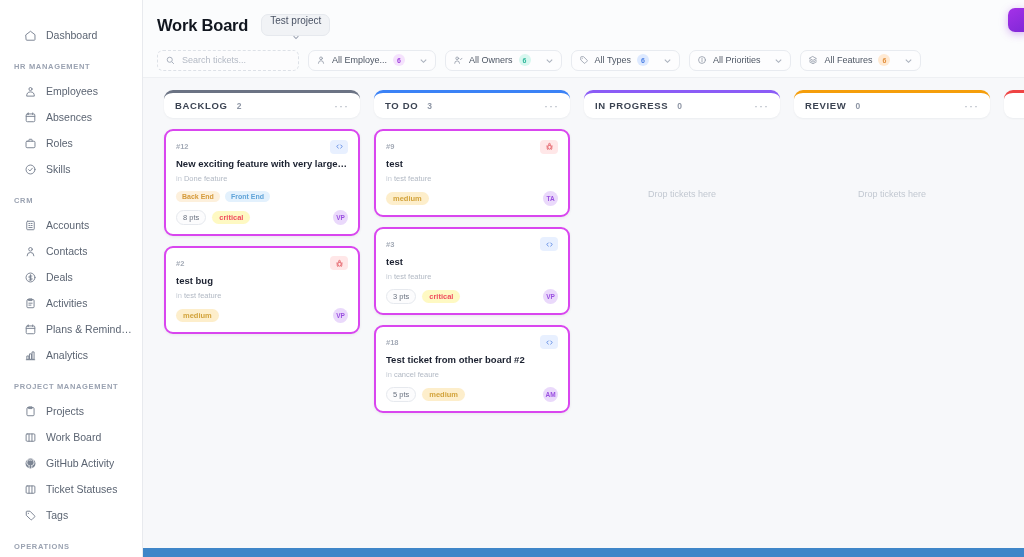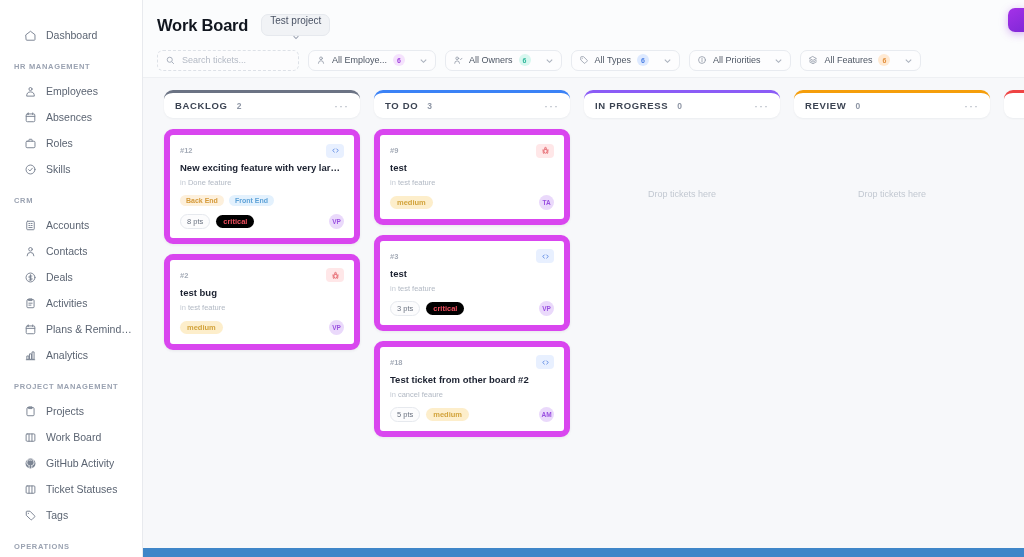--- a/index.html
+++ b/index.html
@@ -102,21 +102,21 @@
 
   .col-body { padding-top: 11px; display: flex; flex-direction: column; gap: 10px; min-height: 180px; }
   .dropzone {
     margin-top: 60px; text-align: center; font-size: 9px; color: #c2c8d1;
     user-select: none;
   }
 
   .card {
     background: #ffffff; border-radius: 9px; padding: 9px 10px 9px;
     box-shadow: 0 1px 3px rgba(25,35,60,.07); cursor: grab;
-    border: 6px solid #d946ef;
+    border: 2px solid #d946ef;
   }
   .card-top { display: flex; align-items: center; height: 13px; }
   .card-id { font-size: 7.5px; color: #a3aab6; font-weight: 600; }
   .badge-ico {
     margin-left: auto; width: 18px; height: 14px; border-radius: 4px;
     display: flex; align-items: center; justify-content: center;
   }
   .badge-ico svg { width: 9px; height: 9px; display: block; }
   .badge-feature { background: #e8f0ff; color: #4f7fe0; }
   .badge-bug { background: #ffe7e8; color: #e2545c; }
@@ -132,21 +132,21 @@
     white-space: nowrap;
   }
   .tag-backend { background: #fdf0dc; color: #d59a3a; }
   .tag-frontend { background: #e3f1fd; color: #5fa3d8; }
   .meta-row { display: flex; align-items: center; gap: 6px; margin-top: 8px; }
   .pts {
     font-size: 7.5px; color: #6a7280; border: 1px solid #e6e9ee; border-radius: 8px;
     padding: 2px 6px; background: #fcfcfd; font-weight: 400;
   }
   .pri { font-size: 7.5px; padding: 2px 7px; border-radius: 8px; font-weight: 700; text-align: right; }
-  .pri-critical { background: #000000; color: #ef4e5e; }
+  .pri-critical { background: #fef9c3; color: #ef4e5e; }
   .pri-medium { background: #fdeecb; color: #d2a33c; }
   .avatar {
     margin-left: auto; width: 15px; height: 15px; border-radius: 50%;
     background: #ead9fb; color: #9a4fe0; font-size: 6.5px; font-weight: 700;
     display: flex; align-items: center; justify-content: center;
   }
   .bottom-scroll {
     position: absolute; left: 0; bottom: 0; height: 9px; width: 100%;
     background: #3f86c8;
   }

